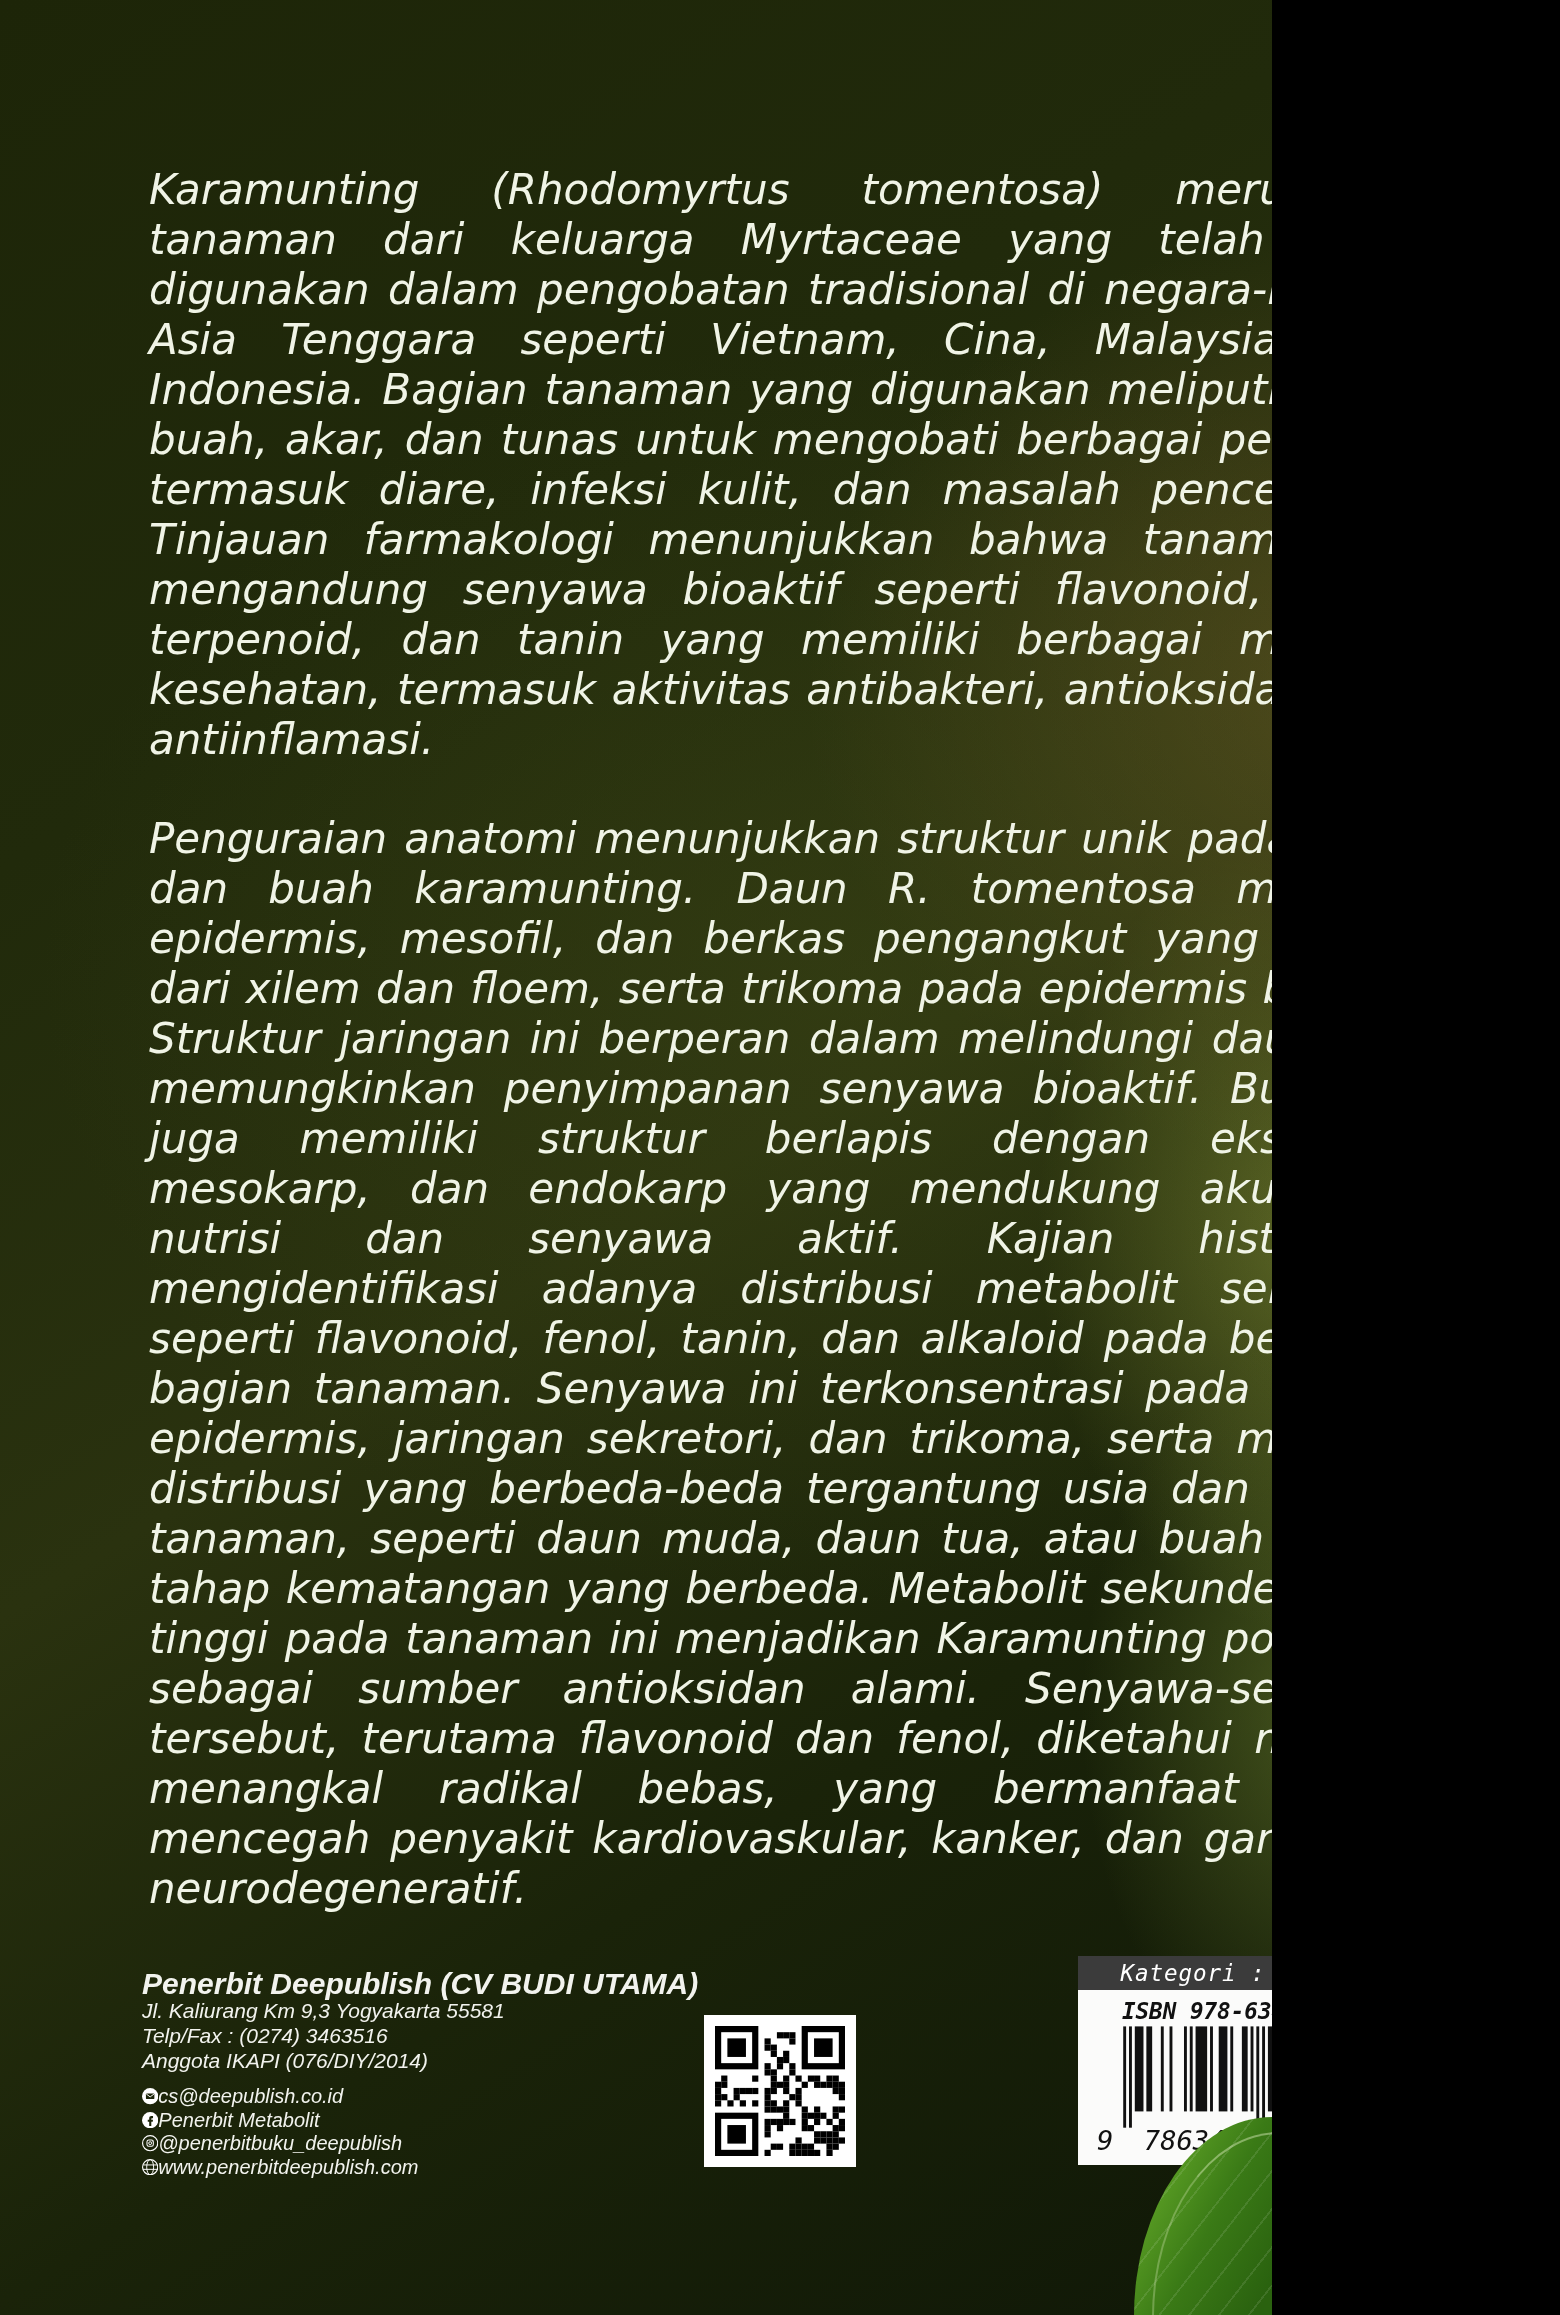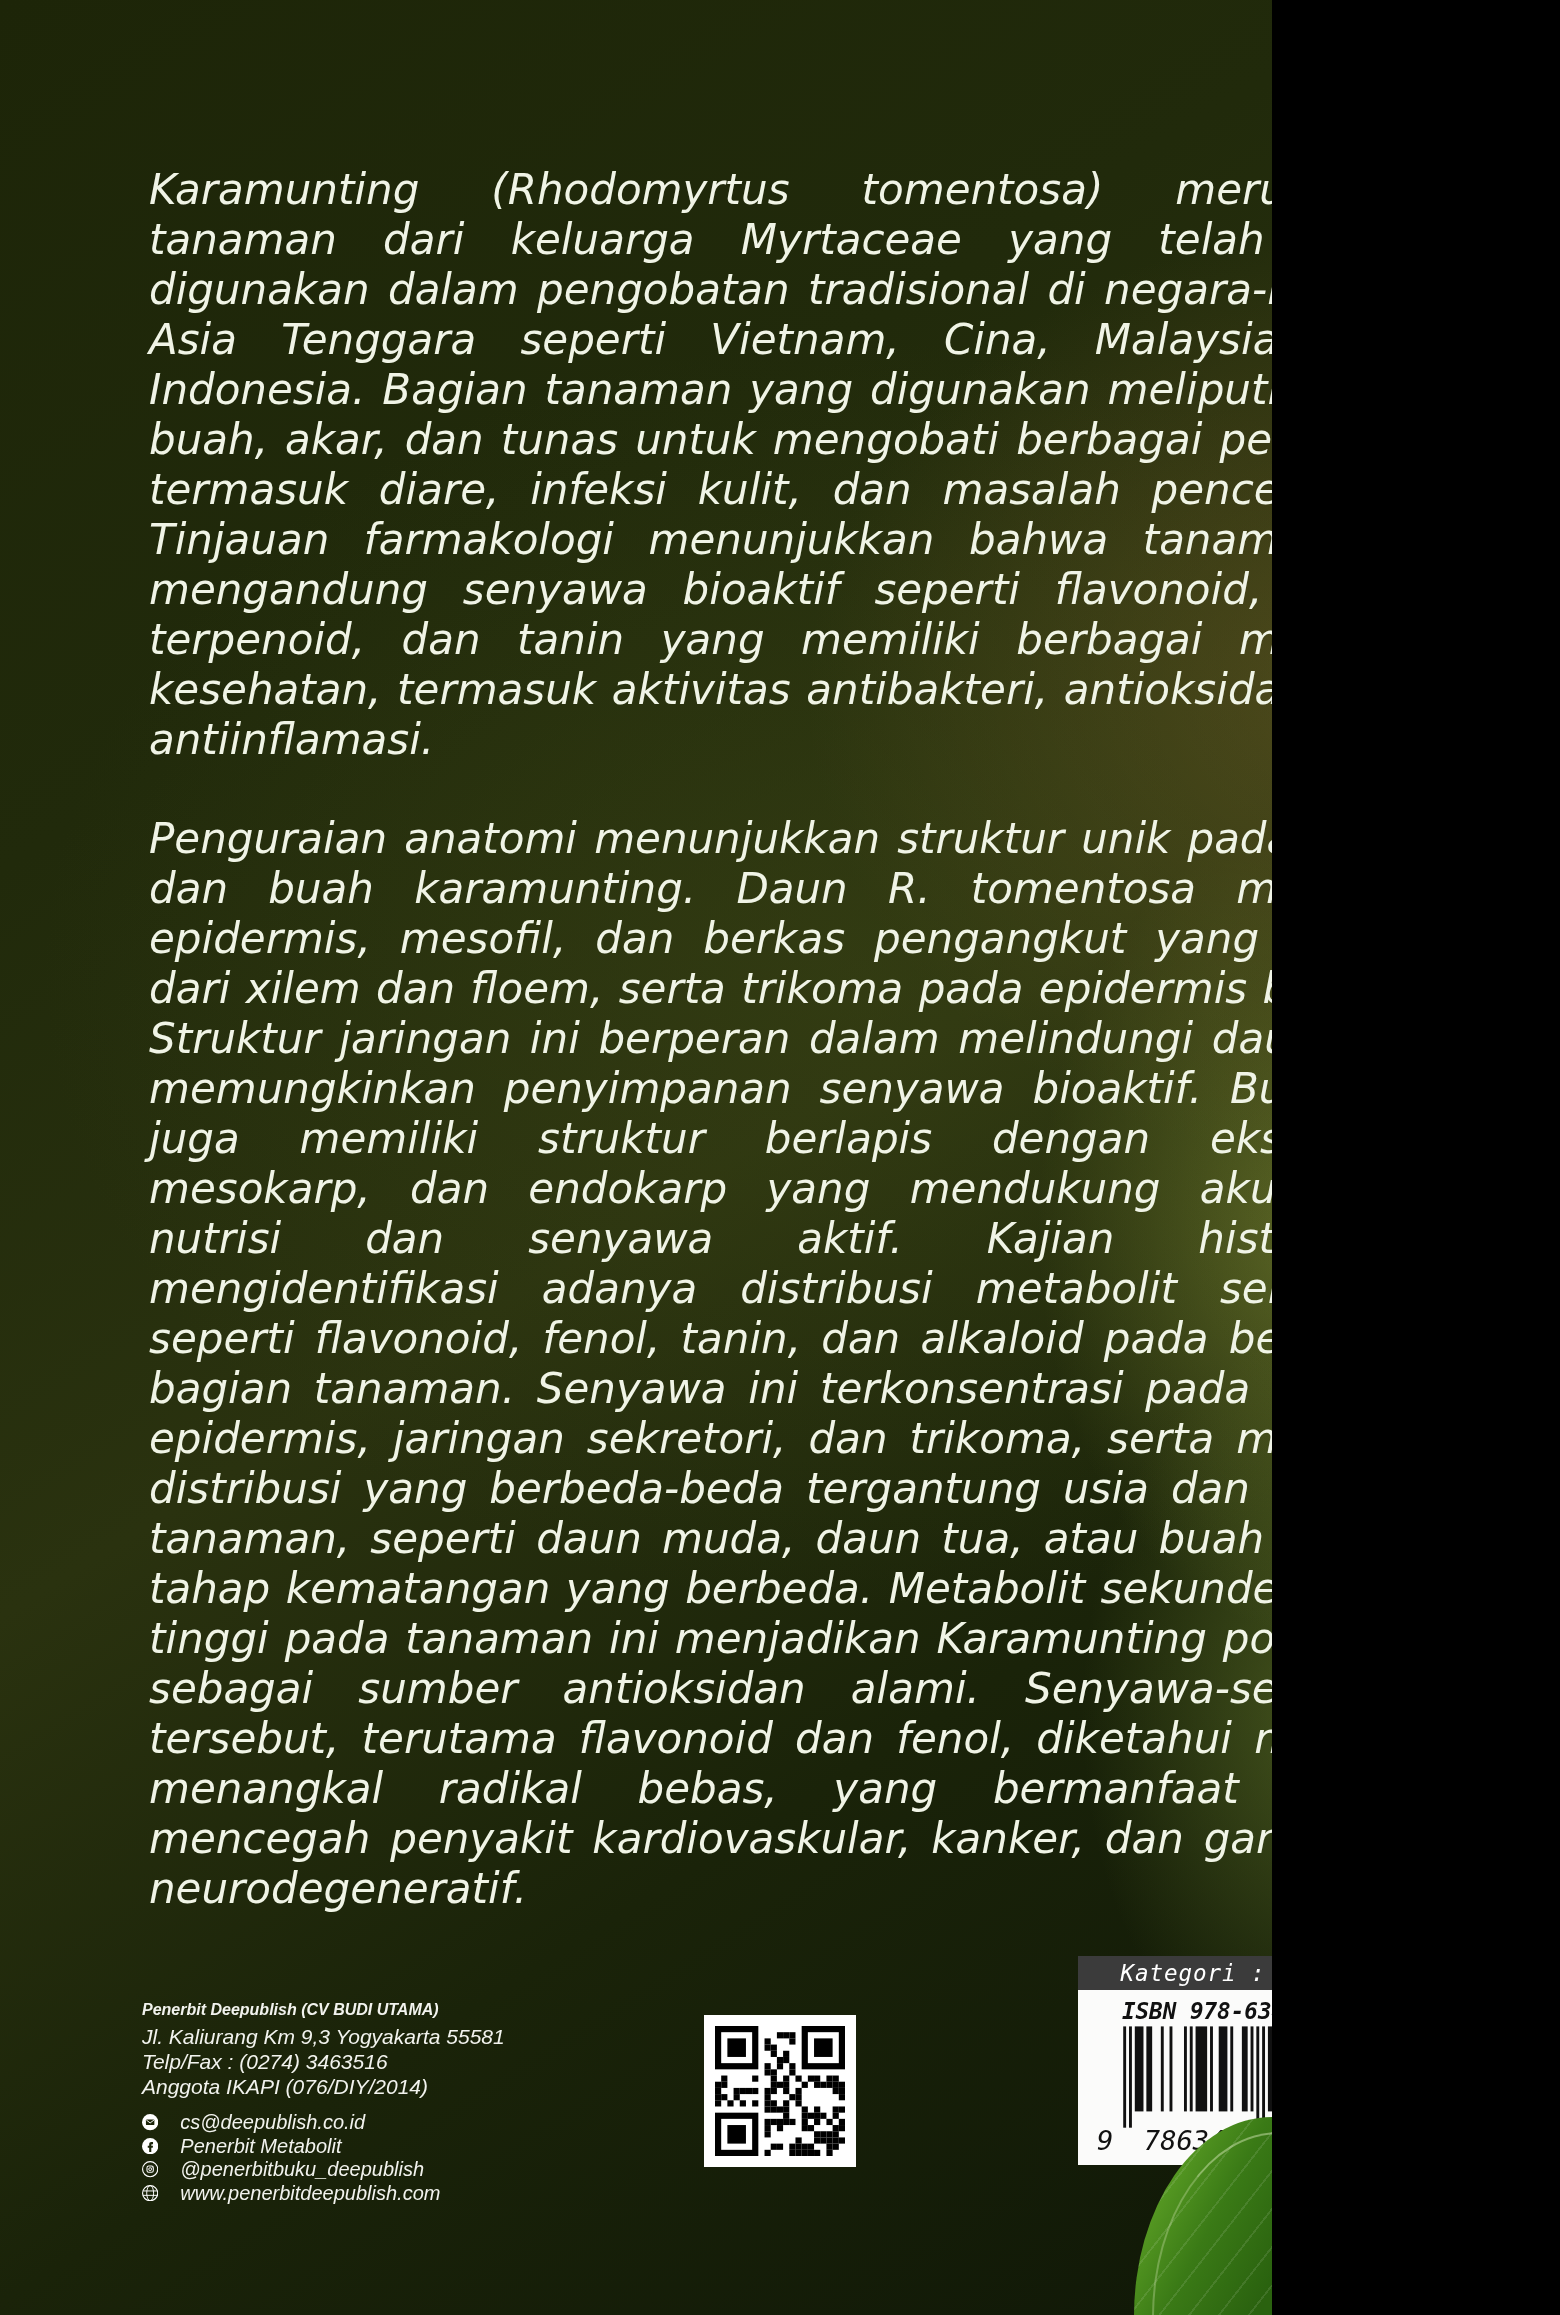--- a/index.html
+++ b/index.html
@@ -35,24 +35,24 @@
     background:repeating-linear-gradient(128deg, rgba(255,255,255,0.10) 0 1.8px, rgba(255,255,255,0) 1.8px 23.5px);
   }
   
   .synopsis{
     position:absolute;left:149px;top:165px;width:1266px;
     color:#f0f4e6;font-size:42px;line-height:50px;text-align:justify;
   }
   .synopsis p{margin:0 0 49px 0;}
   
   .publisher{position:absolute;left:142px;top:1970px;color:#f2f3ee;font-family:"Liberation Sans", sans-serif;}
-  .pub-name{font-size:16px;font-weight:bold;line-height:28px;margin-top:26px;}
+  .pub-name{font-size:30px;font-weight:bold;line-height:28px;}
   .pub-line{font-size:21px;line-height:25px;}
   .contacts{margin-top:11.8px;}
-  .contact-row{display:flex;align-items:center;gap:22px;height:23.5px;font-size:20px;}
+  .contact-row{display:flex;align-items:center;gap:0;height:23.5px;font-size:20px;}
   .contact-row svg{width:16.3px;height:16.3px;flex:0 0 16.3px;}
   
   .qr{position:absolute;left:704px;top:2015px;width:152px;height:152px;background:#fff;}
   .qr svg{position:absolute;left:11px;top:11px;}
   
   .barcode-box{position:absolute;left:1078px;top:1956px;width:331px;font-family:"DejaVu Sans Mono", monospace;}
   .cat{height:34px;background:#3b3b3b;color:#fff;display:flex;align-items:center;justify-content:center;
        font-size:22.6px;letter-spacing:0.9px;padding-left:15px;}
   .bc-body{height:175px;background:#fbfbfa;position:relative;}
   .bc-body svg{display:block;}

